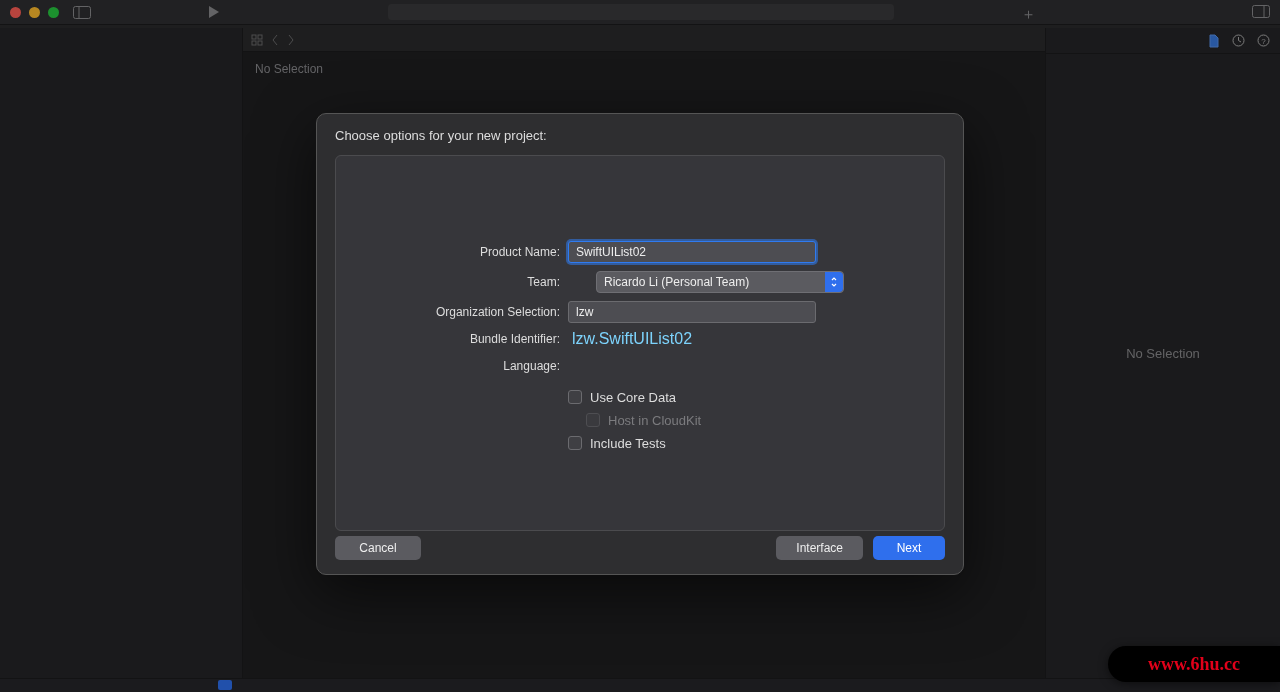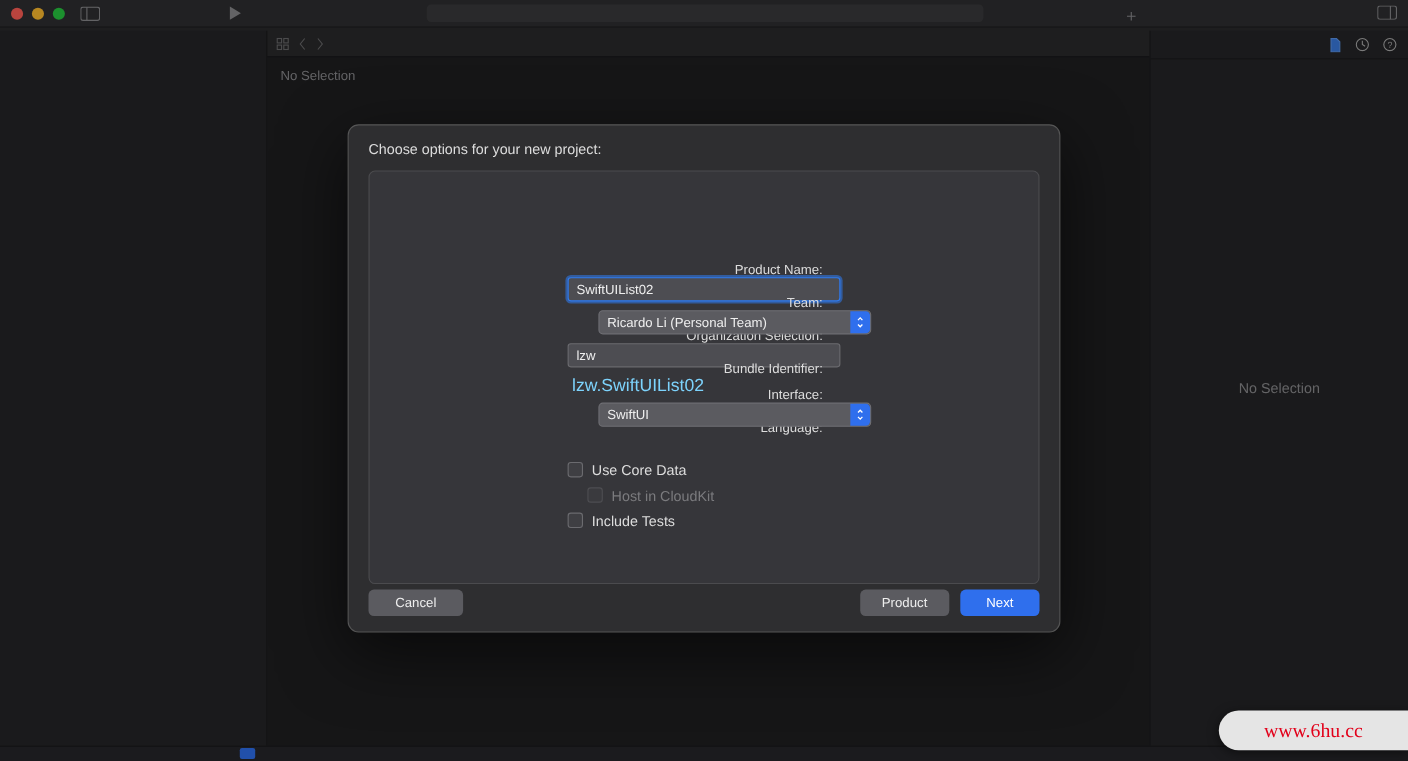--- a/index.html
+++ b/index.html
@@ -36,21 +36,21 @@
 
 .statusbar { position: absolute; left: 0; right: 0; bottom: 0; height: 14px; background: #26262a; border-top: 1px solid #1b1b1d; }
 .status-blue { position: absolute; left: 218px; bottom: 2px; width: 14px; height: 10px; background: #2f6fed; border-radius: 2px; }
 
 
 .sheet { position: absolute; left: 316px; top: 113px; width: 648px; height: 462px; background: #2e2e30; border: 1px solid #555; border-radius: 10px; box-shadow: 0 18px 60px rgba(0,0,0,.6); z-index: 50; }
 .sheet-title { padding: 14px 18px 12px; font-size: 13px; color: #ddd; }
 .sheet-body { margin: 0 18px; height: 376px; background: #36363a; border: 1px solid #4b4b4e; border-radius: 6px; position: relative; }
 
 .form { position: absolute; top: 82px; left: 0; right: 0; }
-.row { display: flex; align-items: center; height: 28px; margin-bottom: 2px; flex-direction: column; }
+.row { display: flex; align-items: center; height: 28px; margin-bottom: 2px; }
 .row .lbl { width: 232px; text-align: right; padding-right: 8px; font-size: 12px; color: #ddd; }
 .row .ctl { width: 248px; }
 
 .textfield { width: 100%; height: 22px; background: #4d4d52; border: 1px solid #6b6b6f; border-radius: 3px; color: #eee; font-size: 12px; padding: 0 7px; outline: none; }
 .textfield.focus { border-color: #2f7bf0; box-shadow: 0 0 0 2px rgba(47,123,240,.55); }
 .select { position: relative; width: 100%; height: 22px; background: #5b5b60; border: 1px solid #6f6f74; border-radius: 4px; color: #eee; font-size: 12px; display: flex; align-items: center; padding: 0 7px; margin-left: 28px; }
 .select .chev { position: absolute; right: 0; top: 0; height: 100%; width: 18px; background: #2f6fed; border-radius: 0 4px 4px 0; display: flex; align-items: center; justify-content: center; }
 .static { font-size: 16px; color: #7dd3fc; padding-left: 4px; }
 
 .checkrow { display: flex; align-items: center; height: 22px; }
@@ -59,21 +59,21 @@
 .chklbl { font-size: 13px; color: #ddd; }
 .chklbl.dis { color: #7b7b7e; }
 
 .sheet-buttons { position: absolute; left: 18px; right: 18px; bottom: 14px; display: flex; align-items: center; }
 .btn { height: 24px; padding: 0 20px; border-radius: 5px; font-size: 12px; display: inline-flex; align-items: center; justify-content: center; cursor: default; }
 .btn.gray { background: #5b5b60; color: #eee; }
 .btn.blue { background: #2f6fed; color: #fff; }
 .sheet-buttons .spacer { flex: 1; }
 
 
-.watermark { position: absolute; right: 0; bottom: 10px; width: 172px; height: 36px; background: #e5e5e5; border-radius: 18px 0 0 18px; display: flex; align-items: center; justify-content: center; font-family: "Comic Sans MS", cursive; font-weight: normal; font-size: 18px; color: #e2001a; box-shadow: 0 2px 10px rgba(0,0,0,.5); z-index: 100; }
+.watermark { position: absolute; right: 0; bottom: 10px; width: 172px; height: 36px; background: #000000; border-radius: 18px 0 0 18px; display: flex; align-items: center; justify-content: center; font-family: "Comic Sans MS", cursive; font-weight: bold; font-size: 18px; color: #e2001a; box-shadow: 0 2px 10px rgba(0,0,0,.5); z-index: 100; }
 
 svg { display: block; }
 </style>
 </head>
 <body>
 
 <div class="titlebar">
   <div class="traffic">
     <div class="dot red"></div>
     <div class="dot yellow"></div>
@@ -243,33 +243,20 @@
         <div class="lbl">Organization Selection:</div>
         <div class="ctl"><input class="textfield" value="lzw" style=""></div>
       </div>
       <div class="row" style="height:22px">
         <div class="lbl">Bundle Identifier:</div>
         <div class="ctl">
             <div class="static">lzw.SwiftUIList02</div>
           </div>
       </div>
       <div class="row">
-        <div class="lbl">Interface:</div>
-        <div class="ctl">
-          <div class="select">
-            <span>SwiftUI</span>
-            <span class="chev">
-                <svg width="8" height="12" viewBox="0 0 8 12">
-                  <path d="M2 4 L4 2 L6 4 M2 8 L4 10 L6 8" stroke="#fff" fill="none" stroke-width="1.2"></path>
-                </svg>
-              </span>
-          </div>
-        </div>
-      </div>
-      <div class="row">
         <div class="lbl">Language:</div>
       </div>
       <div class="row" style="height:22px; margin-top:6px">
         <div class="lbl"></div>
         <div class="ctl checkrow">
           <div class="chk"></div>
           <span class="chklbl">Use Core Data</span>
         </div>
       </div>
       <div class="row" style="height:20px">
@@ -284,18 +271,18 @@
         <div class="ctl checkrow">
           <div class="chk"></div>
           <span class="chklbl">Include Tests</span>
         </div>
       </div>
     </div>
   </div>
   <div class="sheet-buttons">
     <div class="btn gray" style="width:86px">Cancel</div>
     <div class="spacer"></div>
-    <div class="btn gray" style="margin-right:10px">Product</div>
+    <div class="btn gray" style="margin-right:10px">Interface</div>
     <div class="btn blue" style="width:72px">Next</div>
   </div>
 </div>
 
 <div class="watermark">www.6hu.cc</div>
 
 </body></html>

